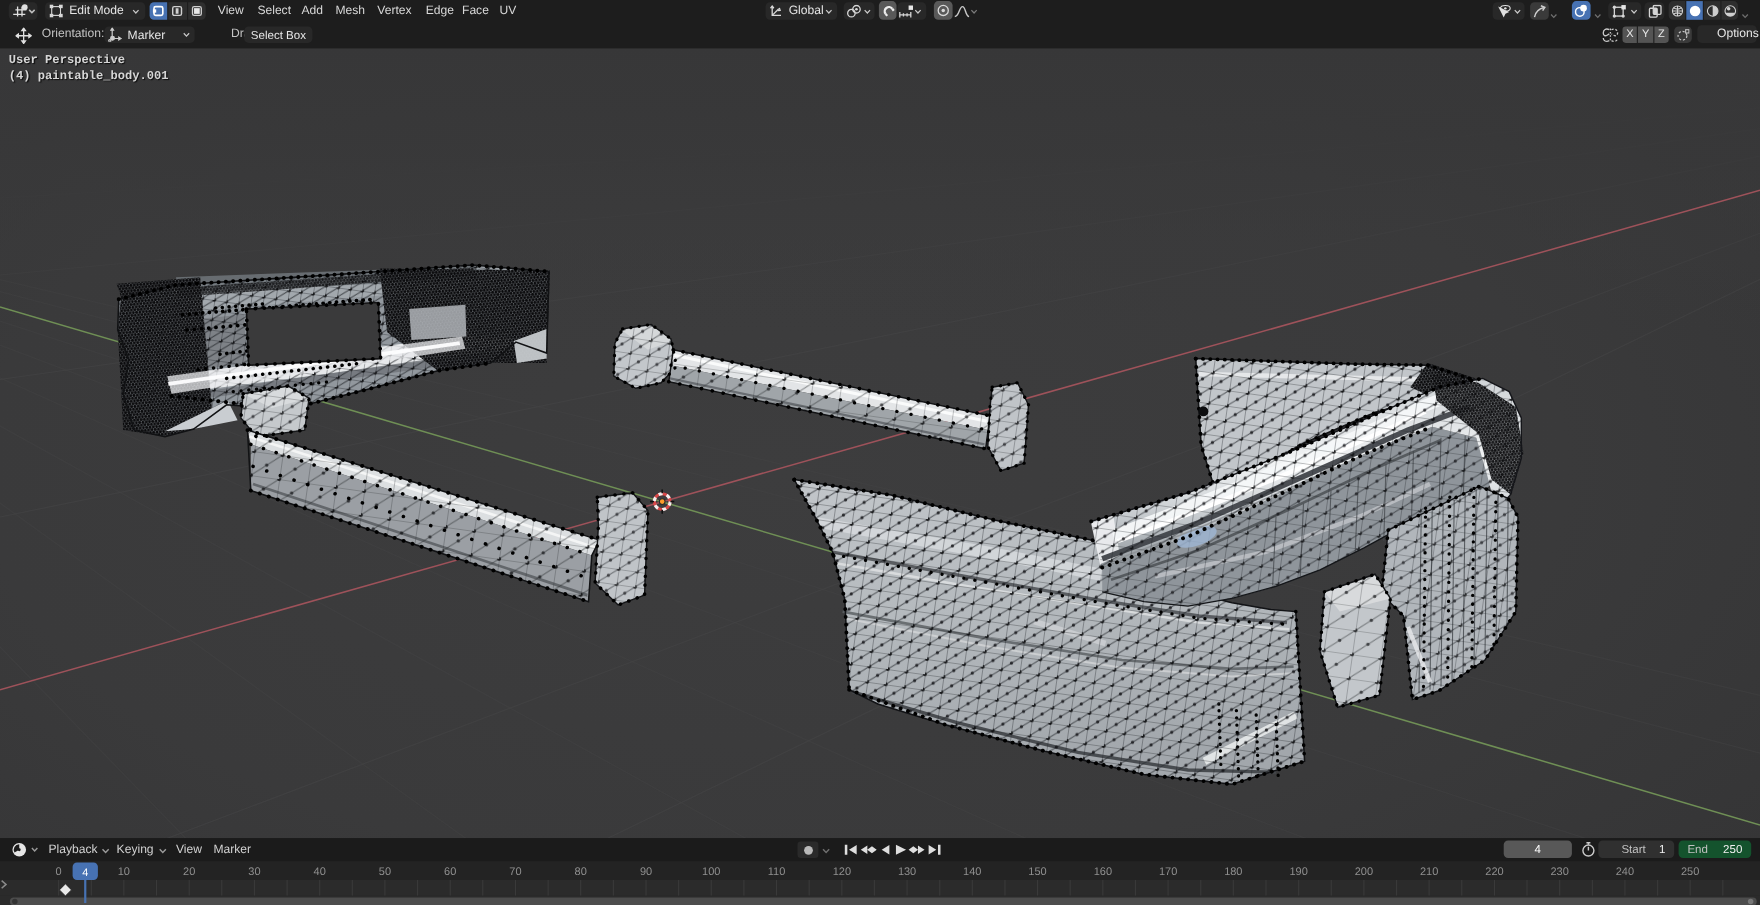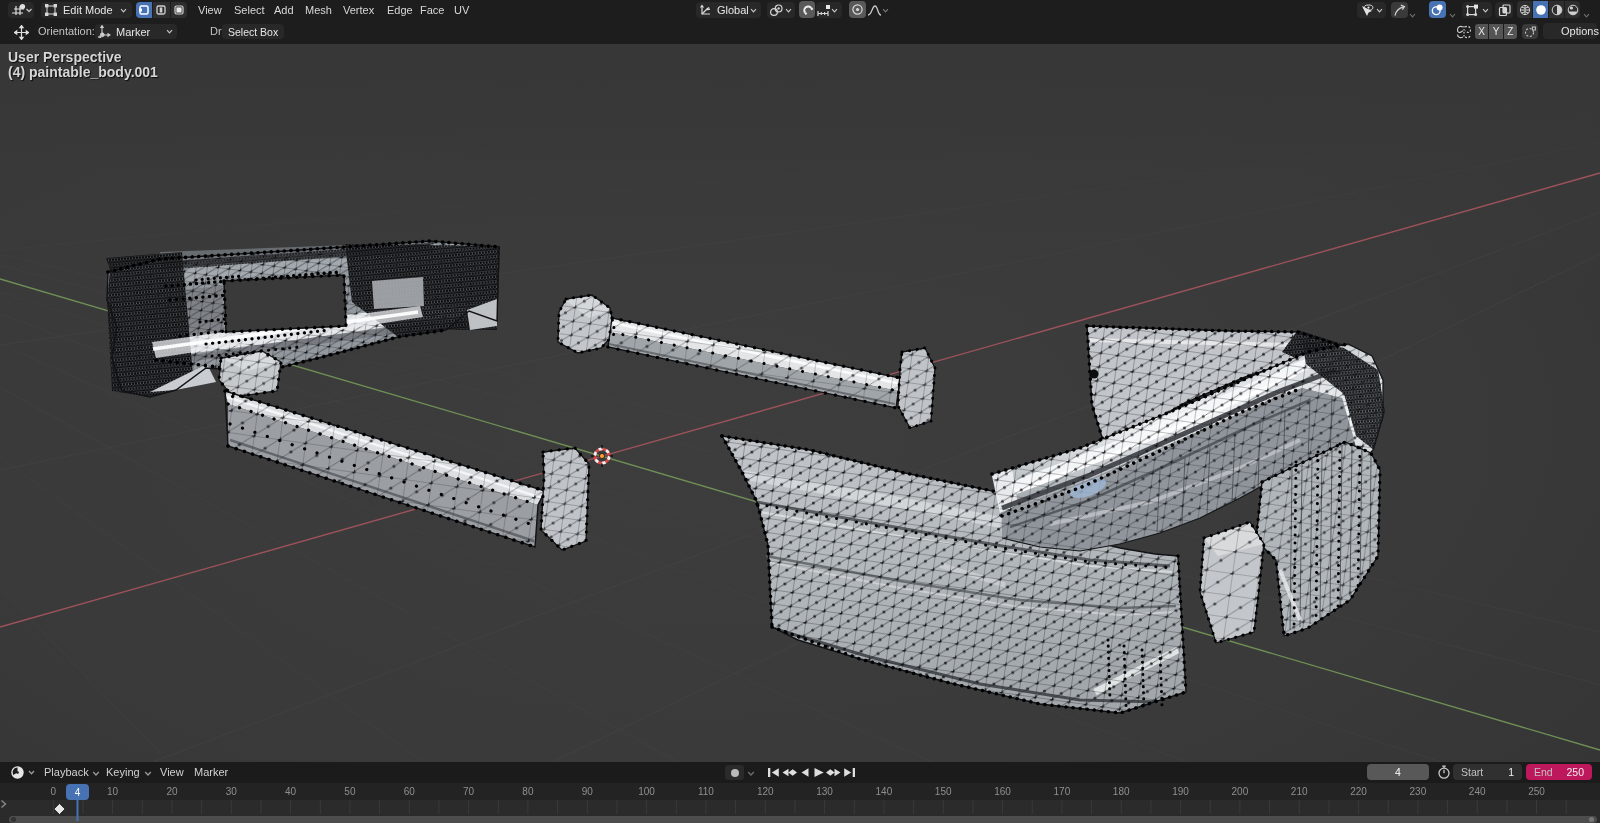--- a/index.html
+++ b/index.html
@@ -9,21 +9,21 @@
   #stage{position:relative;width:1600px;height:823px;}
   
   #header{position:absolute;left:0;top:0;width:1600px;height:44px;background:#1d1d1d;z-index:5;}
   .btn{position:absolute;background:#282828;border-radius:4px;display:flex;align-items:center;
        color:#e6e6e6;font-size:11px;}
   .menu{position:absolute;top:3px;height:15px;line-height:15px;color:#d8d8d8;font-size:11px;}
   .lbl{position:absolute;color:#c3c3c3;font-size:11px;height:15px;line-height:15px;}
   .chev{width:7px;height:7px;display:inline-block;}
   
   #vp{position:absolute;left:0;top:0;width:1600px;height:823px;}
-  .ovtext{position:absolute;color:#d6d6d6;font-size:14px;text-shadow:1px 1px 1px rgba(0,0,0,.8);z-index:4;}
+  .ovtext{position:absolute;color:#d6d6d6;font-size:11px;text-shadow:1px 1px 1px rgba(0,0,0,.8);z-index:4;font-family:Liberation Mono, monospace;}
   
   #tl{position:absolute;left:0;top:762px;width:1600px;height:61px;background:#232323;z-index:5;}
   #tlbar{position:absolute;left:0;top:0;width:1600px;height:21px;background:#1b1b1b;}
   .tmenu{position:absolute;top:4px;color:#d2d2d2;font-size:11px;height:13px;line-height:13px;}
   .fld{position:absolute;border-radius:4px;font-size:10.5px;display:flex;align-items:center;}
 </style>
 </head>
 <body>
 <div id="stage">
   <svg id="vp" width="1600" height="823" viewBox="0 0 1600 823">
@@ -580,24 +580,24 @@
           <path d="M64.3 3.3 L68.6 6.5 L64.3 9.7 L60 6.5 Z M68.5 2.7 L74.5 6.5 L68.5 10.3 Z"></path>
           <path d="M78.2 2.2 L85.2 6.5 L78.2 10.8 Z M86.7 2 L86.7 11 L89 11 L89 2 Z"></path>
         </g>
       </svg>
       <div class="fld" style="left:1367px;top:2px;width:62px;height:16px;background:#585858;color:#fff;justify-content:center;">4</div>
       <svg class="abs" style="left:1437px;top:3px;" width="14" height="15" viewBox="0 0 14 15">
         <circle cx="7" cy="8.2" r="5" fill="none" stroke="#c9c9c9" stroke-width="1.3"></circle>
         <path d="M7 8.2 L7 4.8 M5.2 1.2 L8.8 1.2 M7 1.2 L7 3" stroke="#c9c9c9" stroke-width="1.3" fill="none"></path>
       </svg>
       <div class="fld" style="left:1453px;top:2px;width:69px;height:16px;background:#303030;">
-        <span style="color:#c2c2c2;margin-left:8px;text-align:center;">Start</span>
+        <span style="color:#c2c2c2;margin-left:21px;text-align:center;">Start</span>
           <span style="color:#f0f0f0;margin-left:auto;margin-right:8px;">1</span>
       </div>
-      <div class="fld" style="left:1526px;top:2px;width:66px;height:16px;background:#be185d;">
+      <div class="fld" style="left:1526px;top:2px;width:66px;height:16px;background:#14532d;">
         <span style="color:#c2c2c2;margin-left:8px;">End</span>
           <span style="color:#f0f0f0;margin-left:auto;margin-right:8px;">250</span>
       </div>
     </div>
 
     <div class="abs" style="left:0;top:21px;width:1600px;height:17px;background:#232323;" id="ruler"></div>
 
     <div class="abs" style="left:0;top:38px;width:1600px;height:14px;background:#2b2b2b;" id="keyarea"></div>
     <div class="abs" style="left:0;top:52px;width:1600px;height:9px;background:#2b2b2b;">
       <div class="abs" style="left:9px;top:1.5px;width:1588px;height:7px;background:#4d4d4d;border-radius:3.5px;"></div>

